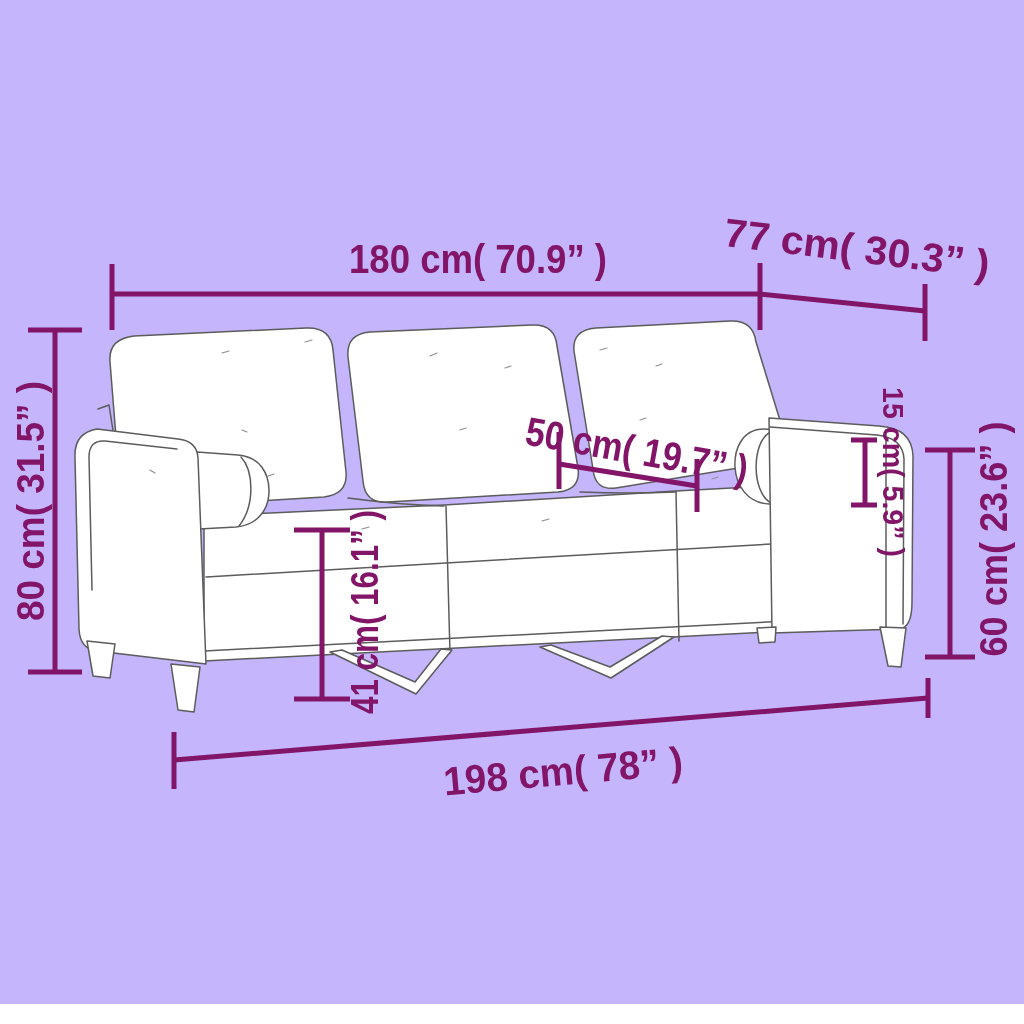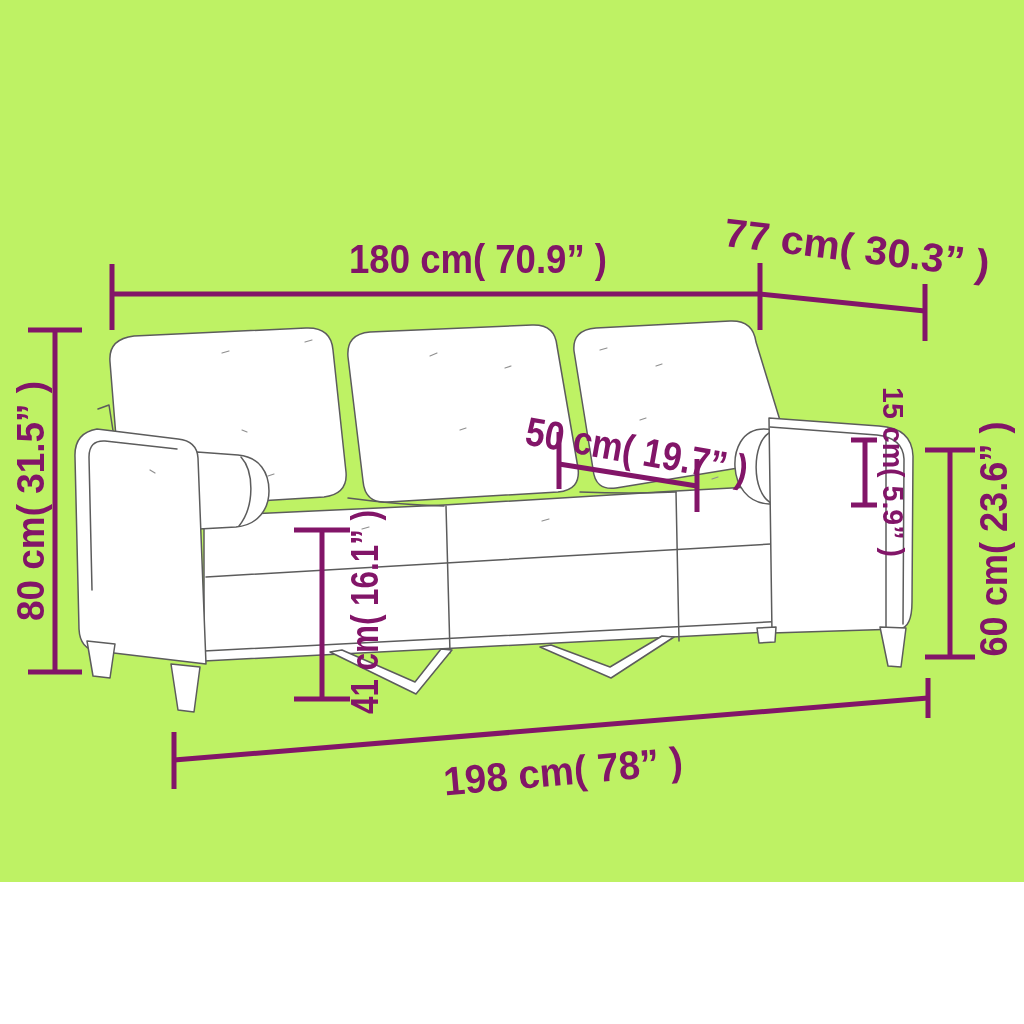--- a/index.html
+++ b/index.html
@@ -1,16 +1,16 @@
 <!DOCTYPE html>
 <html><head>
 <meta charset="utf-8">
 <style>
   html,body{margin:0;padding:0;background:#ffffff;}
-  .stage{position:relative;width:1024px;height:882px;background:#bef264;overflow:hidden;}
+  .stage{position:relative;width:1024px;height:1004px;background:#c4b5fd;overflow:hidden;}
   svg{display:block;}
   text{
     font-family:"Liberation Sans","DejaVu Sans",sans-serif;
     font-weight:700;
   }
 </style>
 </head>
 <body>
 
 <div class="stage">

